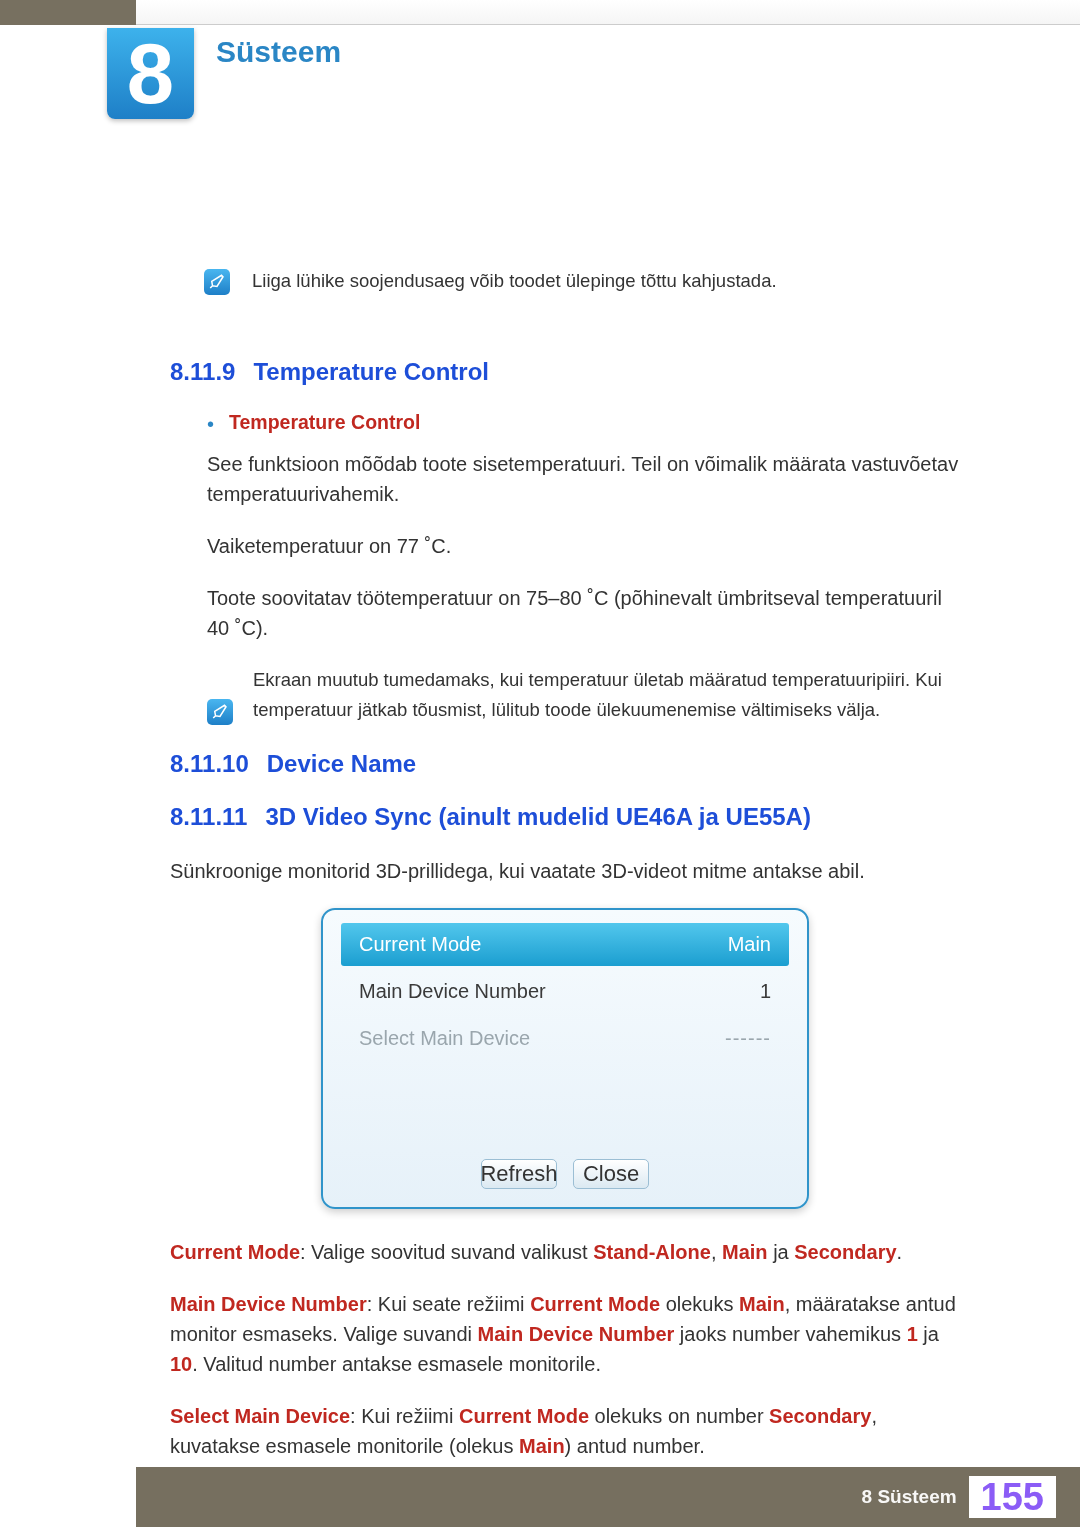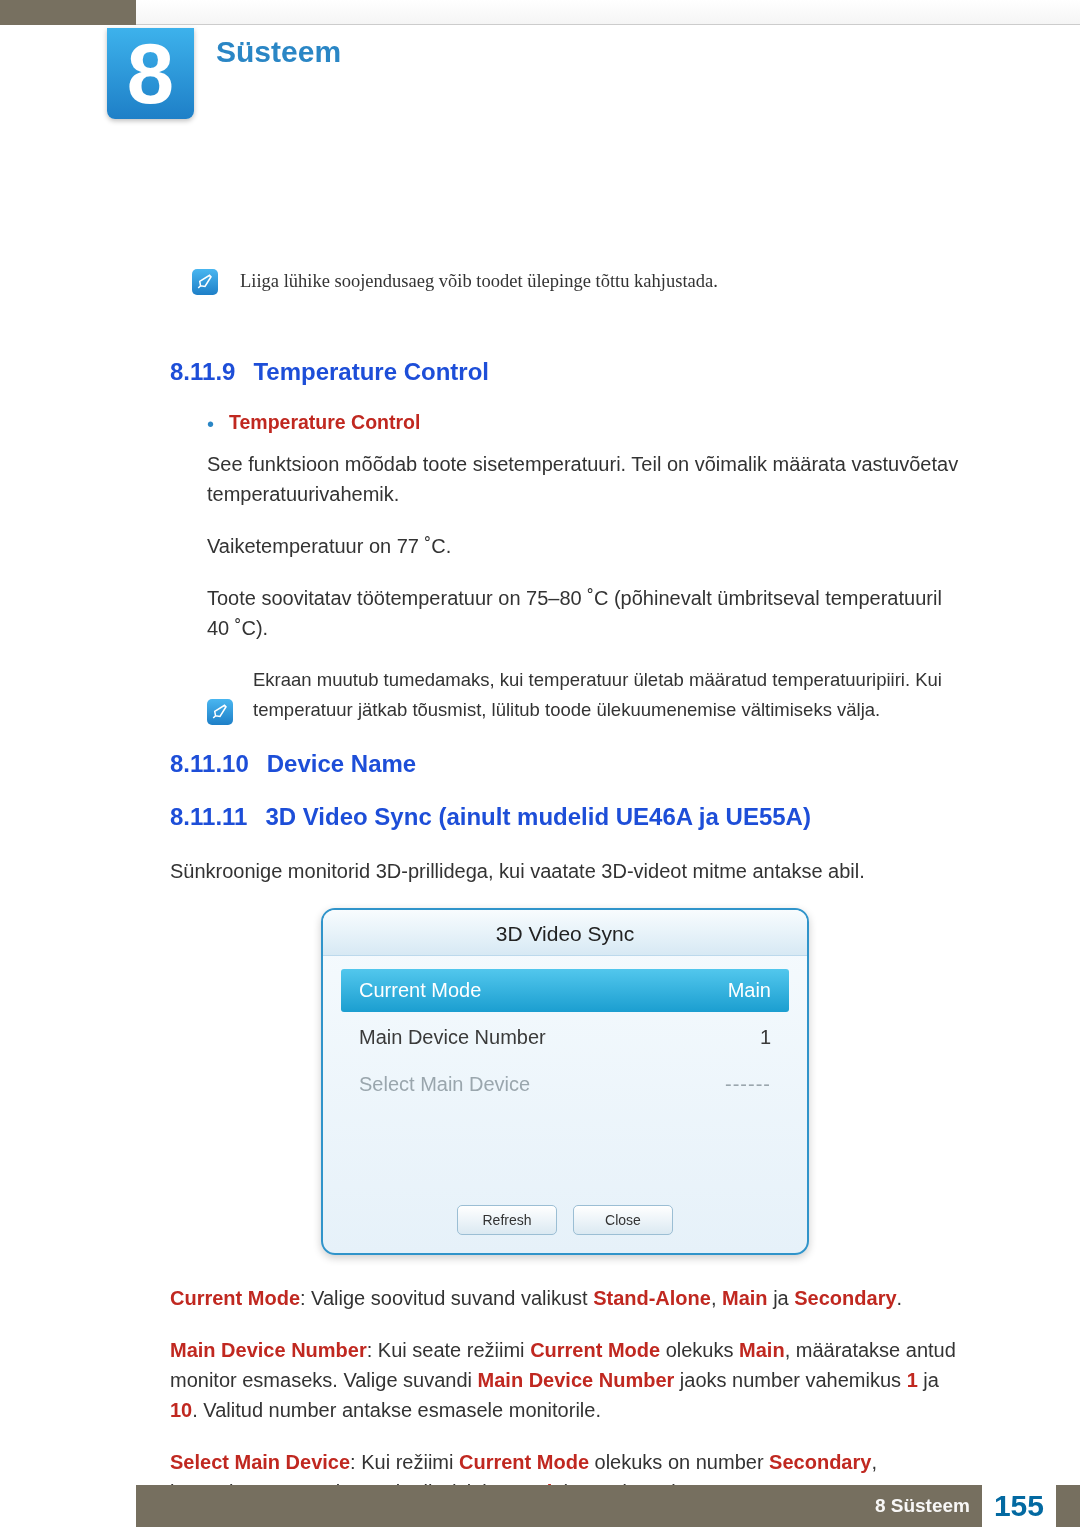--- a/index.html
+++ b/index.html
@@ -83,52 +83,52 @@
     background: linear-gradient(#52c7ed,#1b9ed0);
     color: #fff;
     border-radius: 3px;
   }
   .dialog-row.disabled { color: #9aa6ad; }
   .dialog-row .val { }
   .dialog-row.disabled .val { letter-spacing: 1px; }
 
   .dialog-btns { display:flex; justify-content:center; gap:16px; padding: 10px 0 18px 0; }
   .dialog-btn {
-    width: 100px; height: 30px;
+    width: 76px; height: 30px;
     border: 1px solid #9bbed4; border-radius: 5px;
     background: linear-gradient(#fff,#dbe9f2);
-    font-size: 14px; color: #333;
+    font-size: 22px; color: #333;
     display:flex; align-items:center; justify-content:center;
   }
   .dialog-spacer { height: 75px; }
 
   .footer {
-    position: absolute; left: 136px; bottom: 0; width: 944px; height: 42px;
+    position: absolute; left: 136px; bottom: 0; width: 944px; height: 60px;
     background: #766f5f;
     display:flex; justify-content:flex-end; align-items:center;
     padding-right: 24px;
     color: #fff;
   }
   .footer-text { font-size: 19px; font-weight: bold; color: #fff; margin-right: 12px; opacity:.95;}
   .footer-page {
-    background: #fff; color: #0369a1;
-    font-size: 30px; font-weight: bold;
+    background: #fff; color: #8b5cf6;
+    font-size: 38px; font-weight: bold;
     padding: 0 12px; height: 42px; line-height:42px;
   }
 </style>
 </head>
 <body>
 
 <div class="header-bar"></div>
 <div class="header-white"></div>
 
 <div class="chapter-num-box">8</div>
 <div class="page-title">Süsteem</div>
 
-<div style="position:absolute;left:192px;top:266px;width:750px;display:flex;align-items:flex-start;font-family:Liberation Serif, serif;">
+<div style="position:absolute;left:204px;top:266px;width:750px;display:flex;align-items:flex-start;">
   <div class="info-icon" style="margin-right:22px;">
     <svg viewBox="0 0 24 24" fill="none" stroke="#fff" stroke-width="2">
         <path d="M3 20l3-3 6 1 8-13-2-2-13 8 1 6-3 3z"></path>
       </svg>
   </div>
   <div class="info-text">Liiga lühike soojendusaeg võib toodet ülepinge tõttu kahjustada.</div>
 </div>
 
 <div class="content" style="top:338px;">
 
@@ -158,21 +158,20 @@
     <span class="heading-num">8.11.10</span><span>Device Name</span>
   </div>
 
   <div class="heading">
     <span class="heading-num">8.11.11</span><span>3D Video Sync (ainult mudelid UE46A ja UE55A)</span>
   </div>
   <p class="indent-0">Sünkroonige monitorid 3D-prillidega, kui vaatate 3D-videot mitme antakse abil.</p>
 
   <div class="dialog-wrap">
     <div class="dialog">
-      <div class="dialog-title">3D Video Sync</div>
       <div class="dialog-list">
         <div class="dialog-row selected">
           <span>Current Mode</span>
           <span class="val">Main</span>
         </div>
         <div class="dialog-row">
           <span>Main Device Number</span>
           <span class="val">1</span>
         </div>
         <div class="dialog-row disabled">

